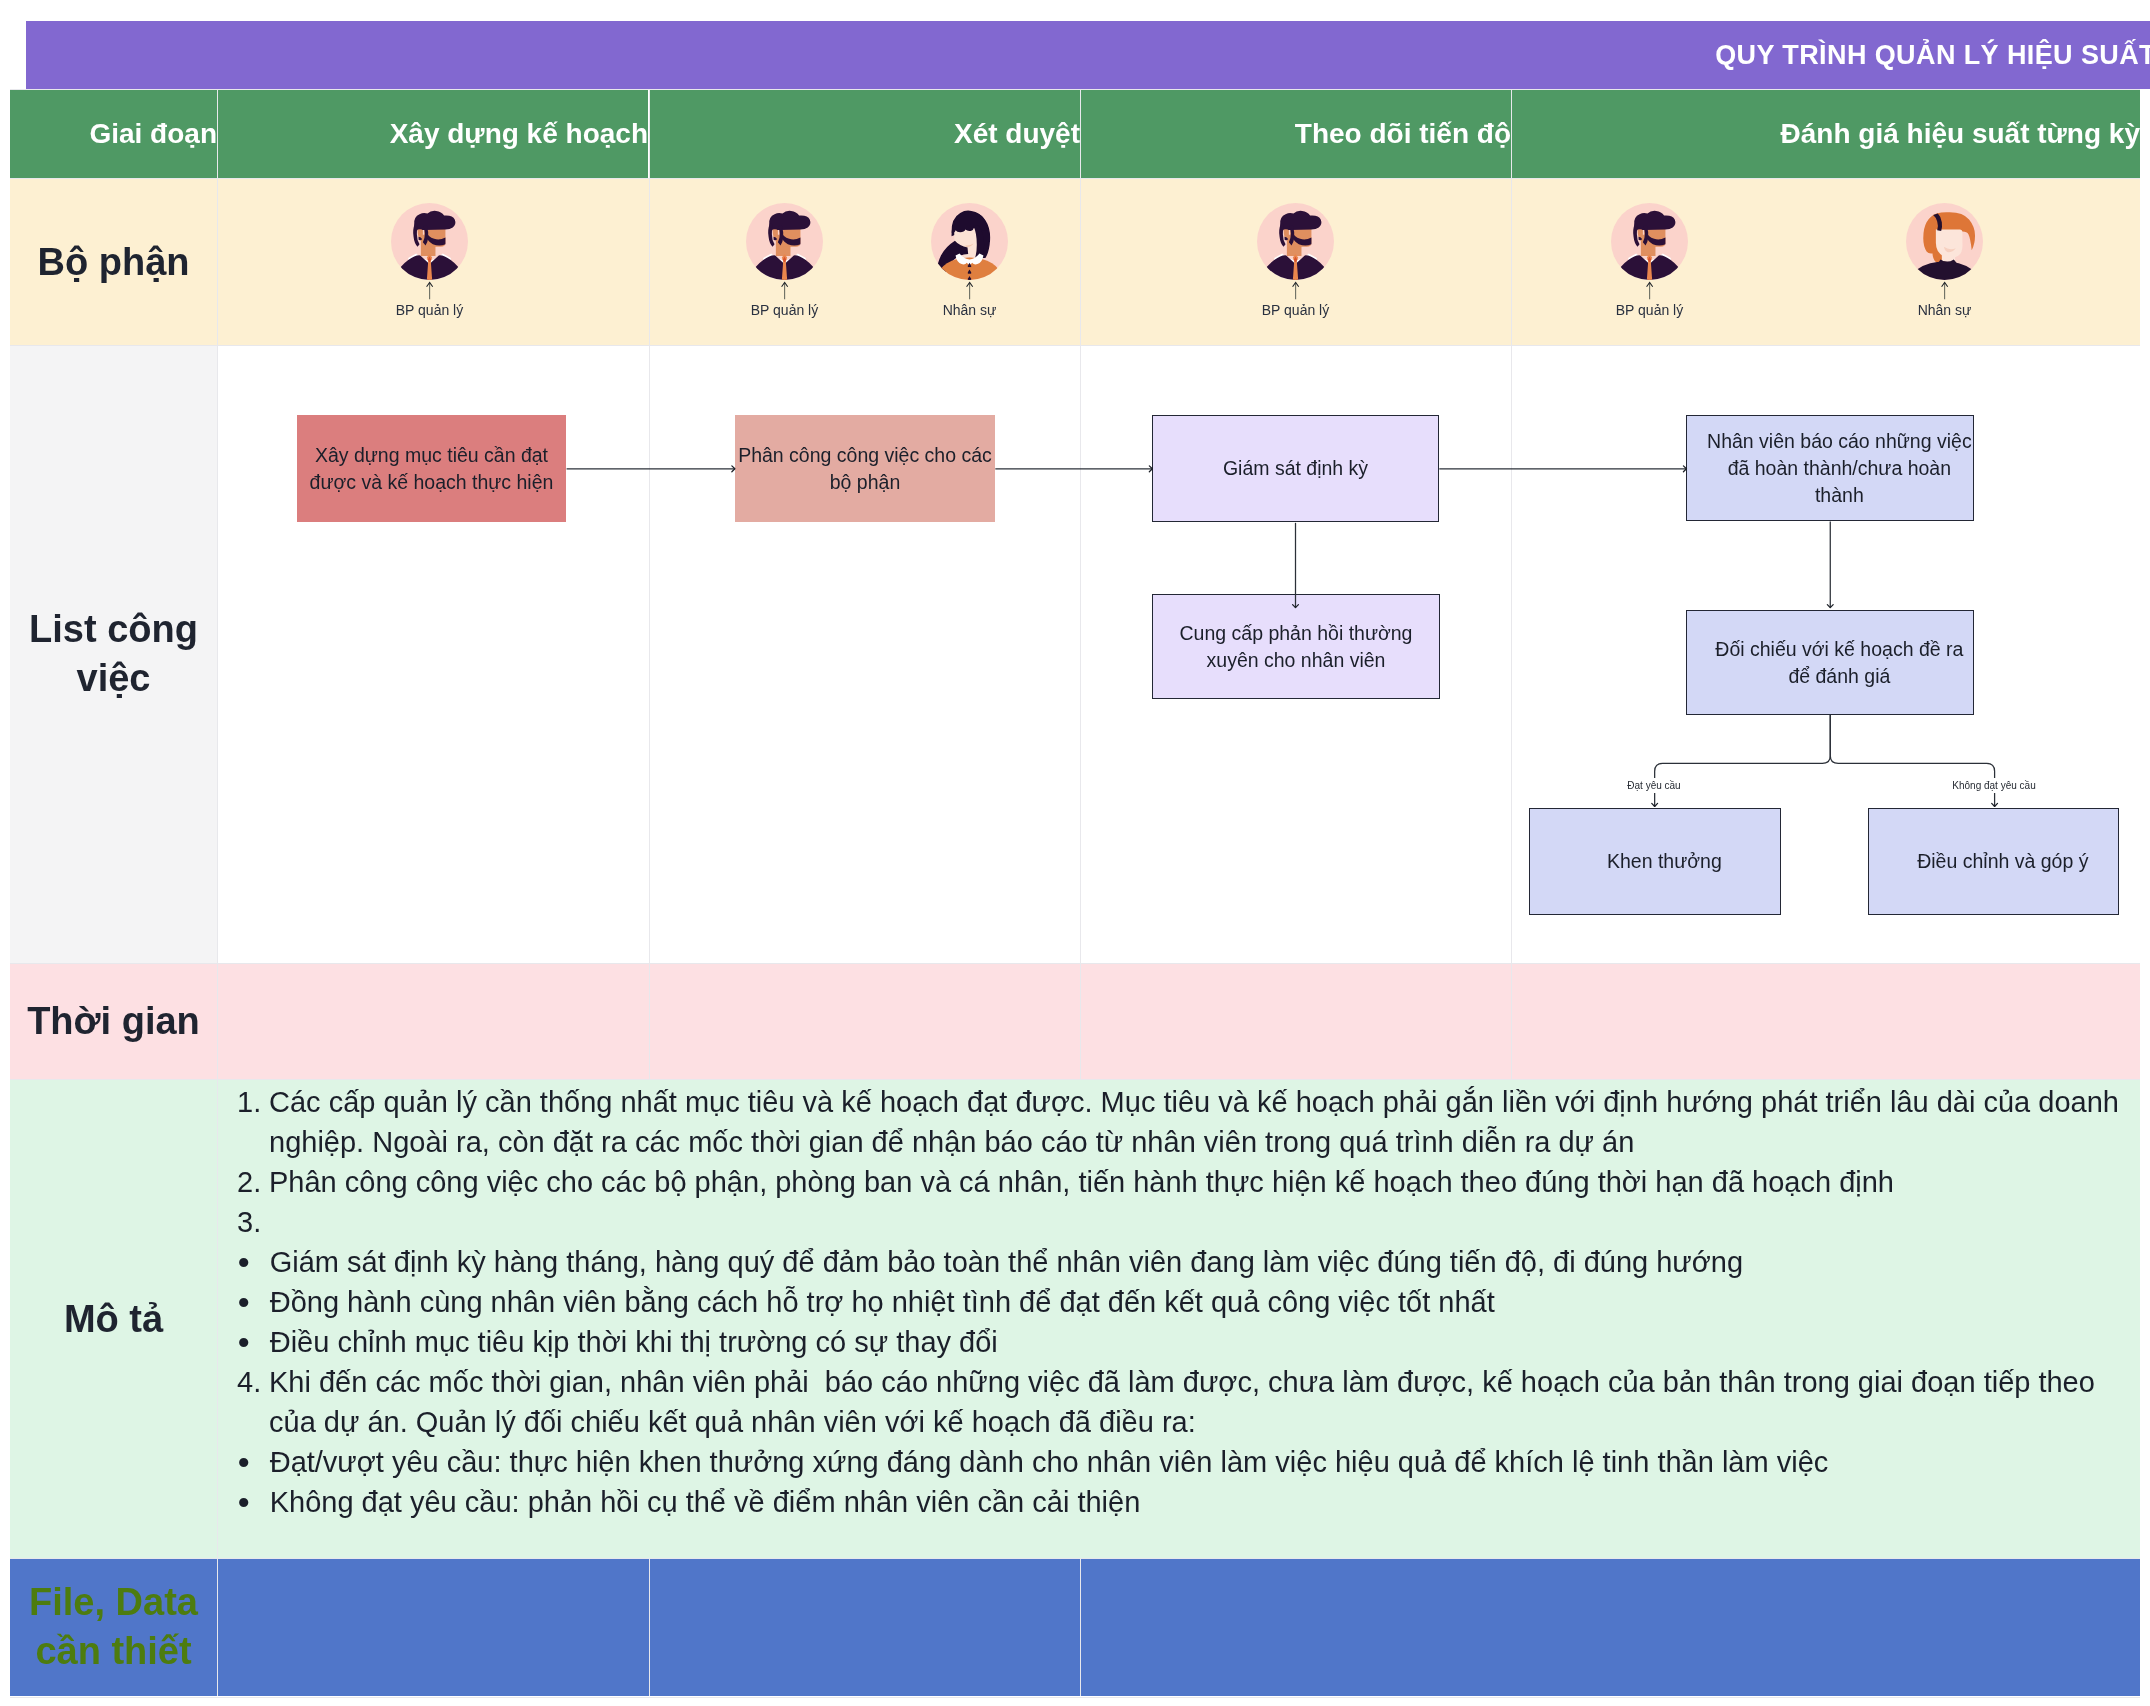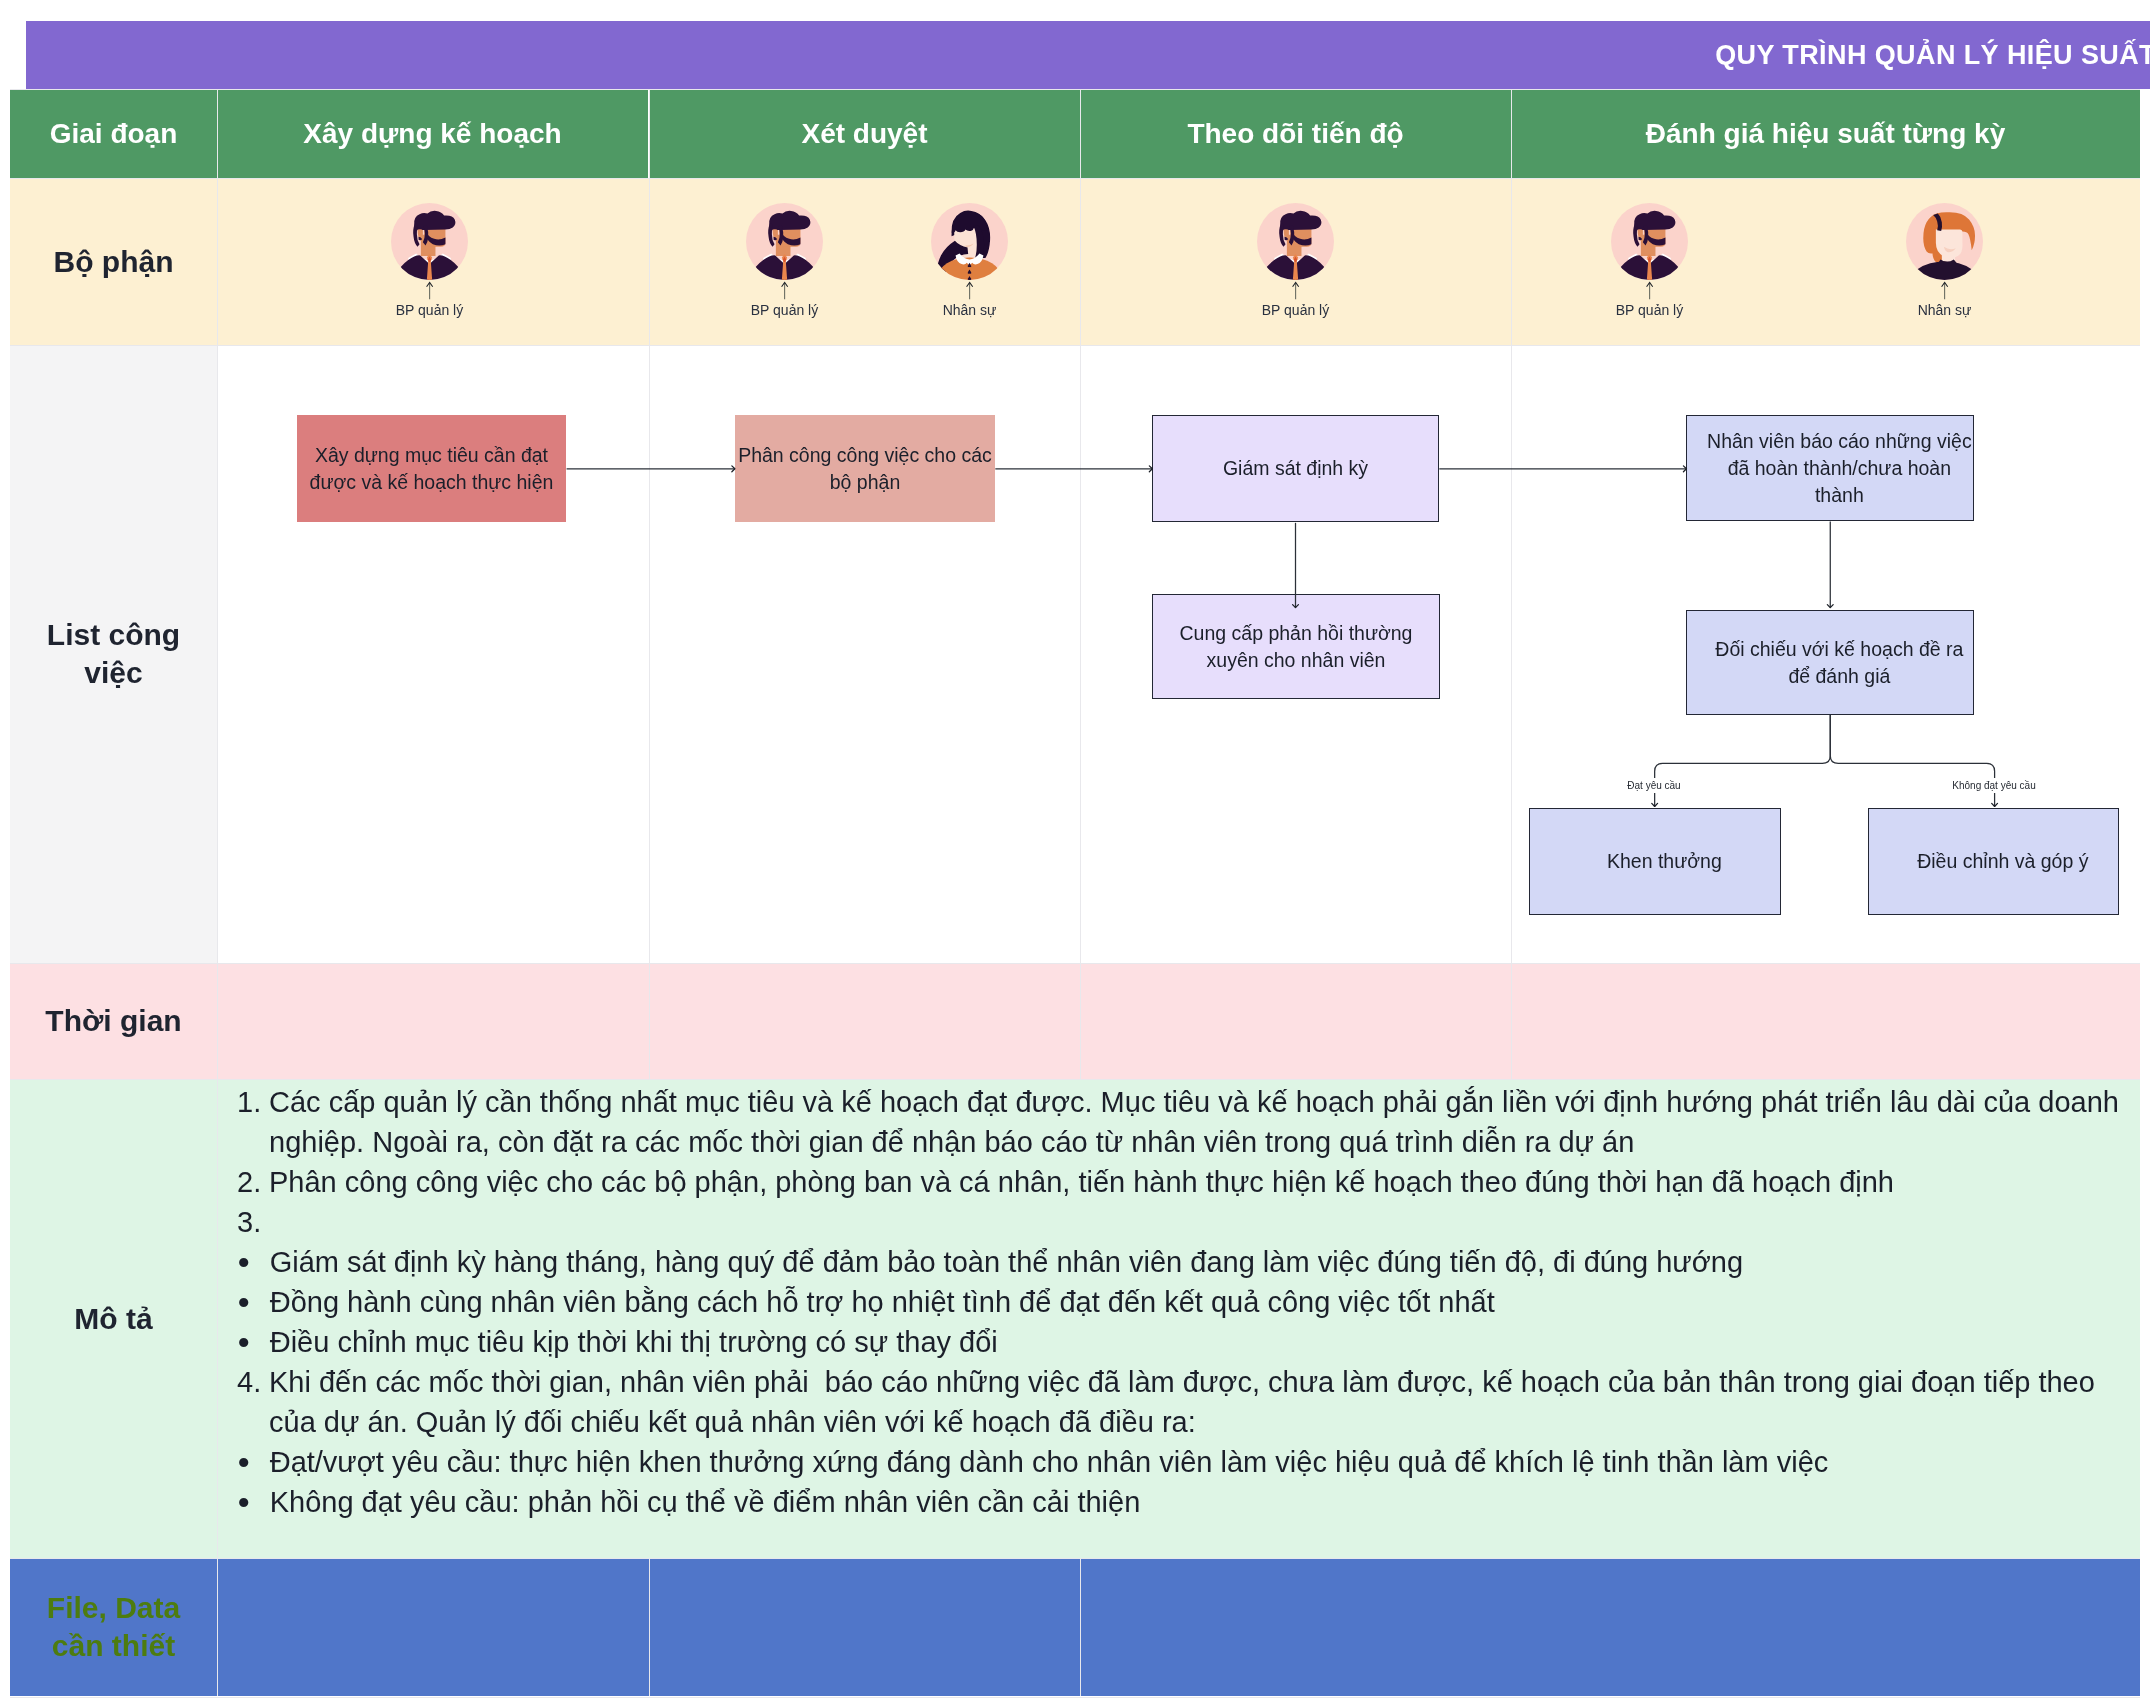--- a/index.html
+++ b/index.html
@@ -7,34 +7,34 @@
 body{width:2151px;height:1707px;background:#ffffff;overflow:hidden;
      font-family:"Liberation Sans",sans-serif;}
 #page{position:absolute;left:0;top:0;width:2151px;height:1707px;background:#fff;}
 .abs{position:absolute;box-sizing:border-box;}
 
 #titlebar{left:10px;top:21px;width:2130px;height:68px;background:#8268D0;
           display:flex;align-items:center;justify-content:flex-end;margin-left:16px;}
 #titlebar .t{color:#ffffff;font-weight:bold;font-size:27px;letter-spacing:0.4px;}
 
 .hdrcell{top:89px;height:89px;background:#4F9964;display:flex;align-items:center;
-         justify-content:center;color:#ffffff;font-weight:bold;font-size:28px;}
+         justify-content:flex-end;color:#ffffff;font-weight:bold;font-size:28px;}
 
 .rowbg{left:10px;width:2130px;}
 .deptbg{background:#FDF0D2;}
 .taskbg{background:#ffffff;}
 .timebg{background:#FDE0E3;}
 .descbg{background:#DEF5E5;}
 .filebg{background:#5076C9;}
 
 .vline{width:1.3px;background:#E8E8EC;}
 .hline{height:1.3px;background:#E8E8EC;}
 
 .rowlbl{left:10px;width:207px;display:flex;align-items:center;justify-content:center;
-        text-align:center;font-weight:bold;font-size:30px;color:#1F2430;line-height:1.28;
+        text-align:center;font-weight:bold;font-size:38px;color:#1F2430;line-height:1.28;
         padding:0 11px;}
 .rowlbl.white{color:#4d7c0f;}
 
 .avwrap{text-align:center;}
 .av{display:block;margin:0 auto;width:77px;height:77px;}
 .avarrow{display:block;margin:1.3px auto 0;}
 .avlabel{font-size:14px;color:#2A3140;margin-top:2px;}
 
 .node{display:flex;align-items:center;justify-content:center;text-align:center;
       font-size:19.5px;color:#1B1F2A;line-height:27px;padding:1.3px 1.3px;}

